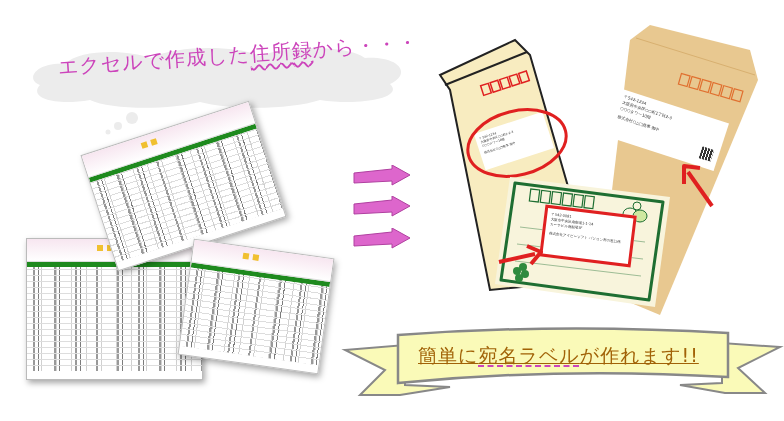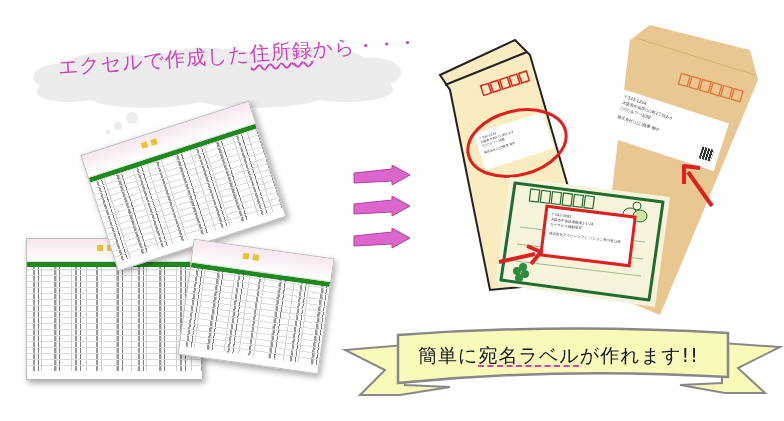--- a/index.html
+++ b/index.html
@@ -25,21 +25,21 @@
       repeating-linear-gradient(0deg, transparent 0 5px, #d8d8d8 5px 6px),
       repeating-linear-gradient(90deg, transparent 0 14px, #c8c8c8 14px 15px),
       repeating-linear-gradient(90deg, #fff 0 6px, #888 6px 8px, #fff 8px 11px, #666 11px 12px, #fff 12px 21px);
     opacity:0.85; }
 
   
   .arrow { position:absolute; width:60px; height:22px; }
   .label { position:absolute; background:#fff; font-size:4px; line-height:6px; color:#333; padding:4px; box-sizing:border-box; }
 
   
-  .banner-text { position:absolute; left:418px; top:343px; font-size:19px; color:#0f172a; letter-spacing:1px; white-space:nowrap; }
+  .banner-text { position:absolute; left:418px; top:343px; font-size:19px; color:#a16207; letter-spacing:1px; white-space:nowrap;text-decoration:underline; }
   .banner-text .ul { text-decoration:underline dashed #cc44bb; text-underline-offset:4px; }
 </style>
 </head>
 <body>
 
 <svg class="abs cloud" viewBox="0 0 395 70">
   <path d="M20 45 C5 40 15 22 45 24 C60 8 110 10 130 18 C160 4 220 6 240 16 C270 4 330 6 345 18 C380 16 392 34 370 44 C385 58 340 66 300 60 C270 70 210 70 180 62 C150 70 90 70 70 60 C35 66 8 58 20 45 Z" fill="#ececec"></path>
 </svg>
 <svg class="abs" style="left:100px;top:108px;width:40px;height:30px">
   <circle cx="32" cy="10" r="6" fill="#ececec"></circle>

